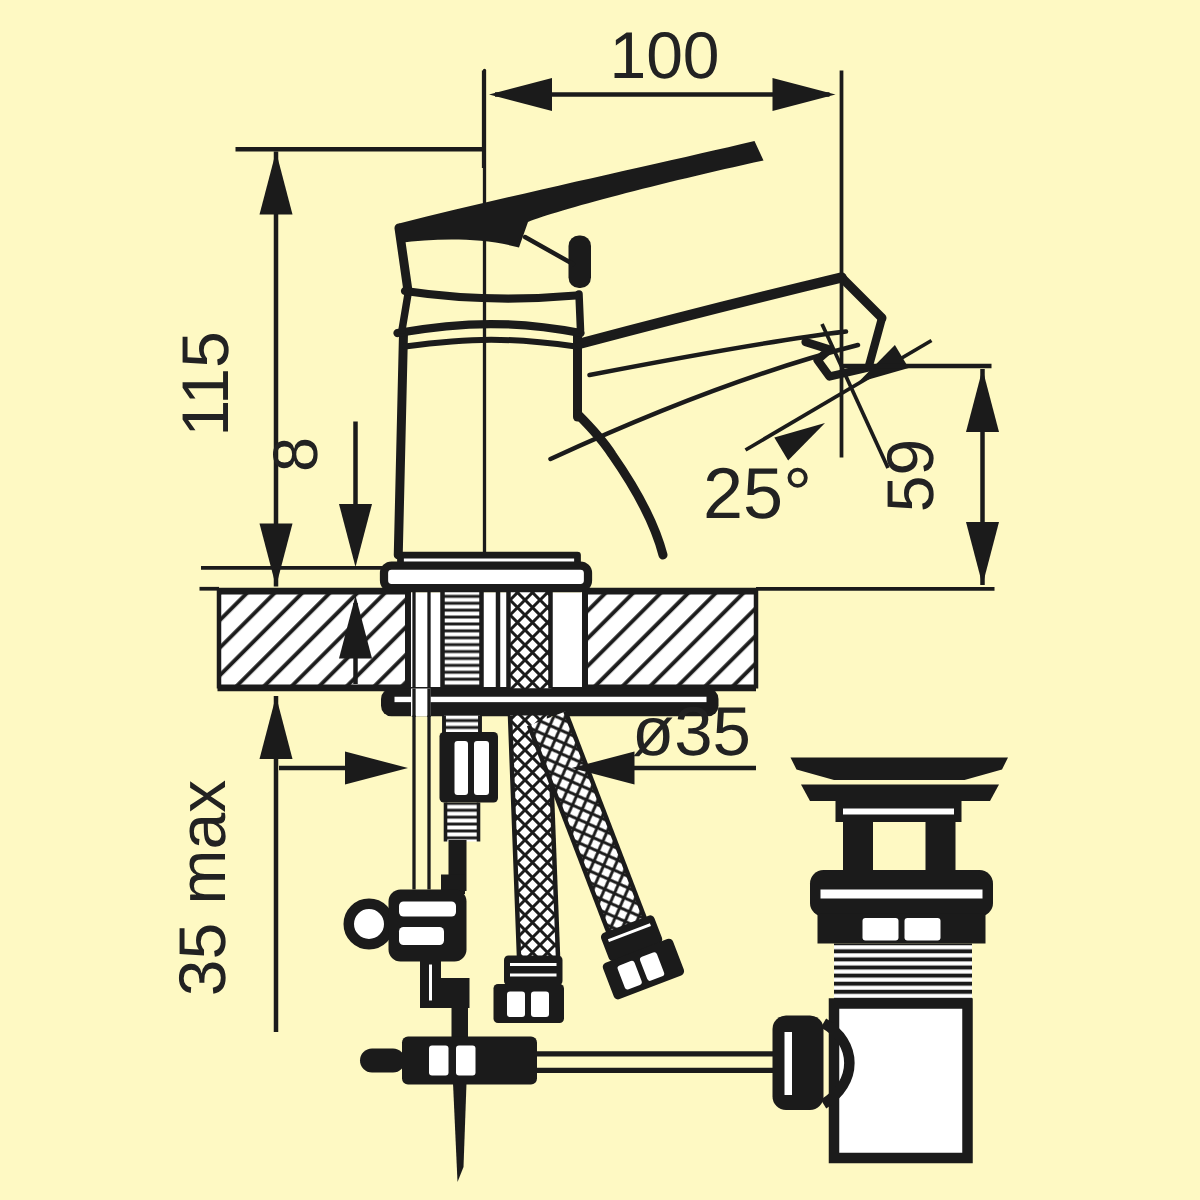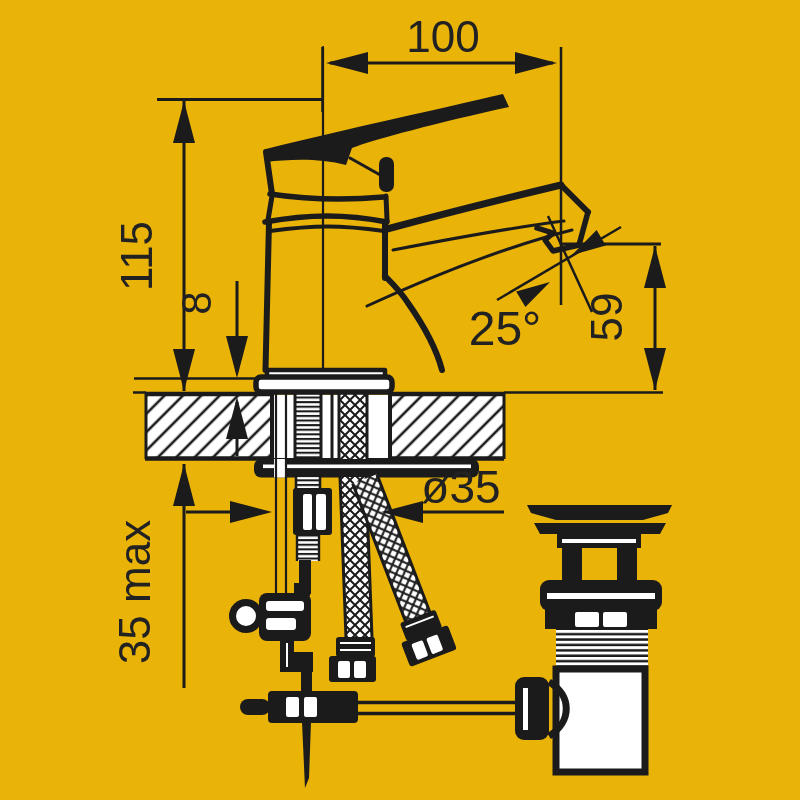--- a/index.html
+++ b/index.html
@@ -1,16 +1,16 @@
 <!DOCTYPE html>
 <html><head>
 <meta charset="utf-8">
 <style>
   html,body{margin:0;padding:0;background:#ffffff;}
-  .stage{position:relative;width:800px;height:800px;background:#eab308;overflow:hidden;
+  .stage{position:relative;width:800px;height:800px;background:#fef9c3;overflow:hidden;
          font-family:"Liberation Sans",sans-serif;}
   svg{position:absolute;left:0;top:0;}
   text{fill:#222;font-family:"Liberation Sans",sans-serif;}
 </style>
 </head>
 <body>
 
 <div class="stage">
 <svg width="800" height="800" viewBox="0 0 800 800">
 

